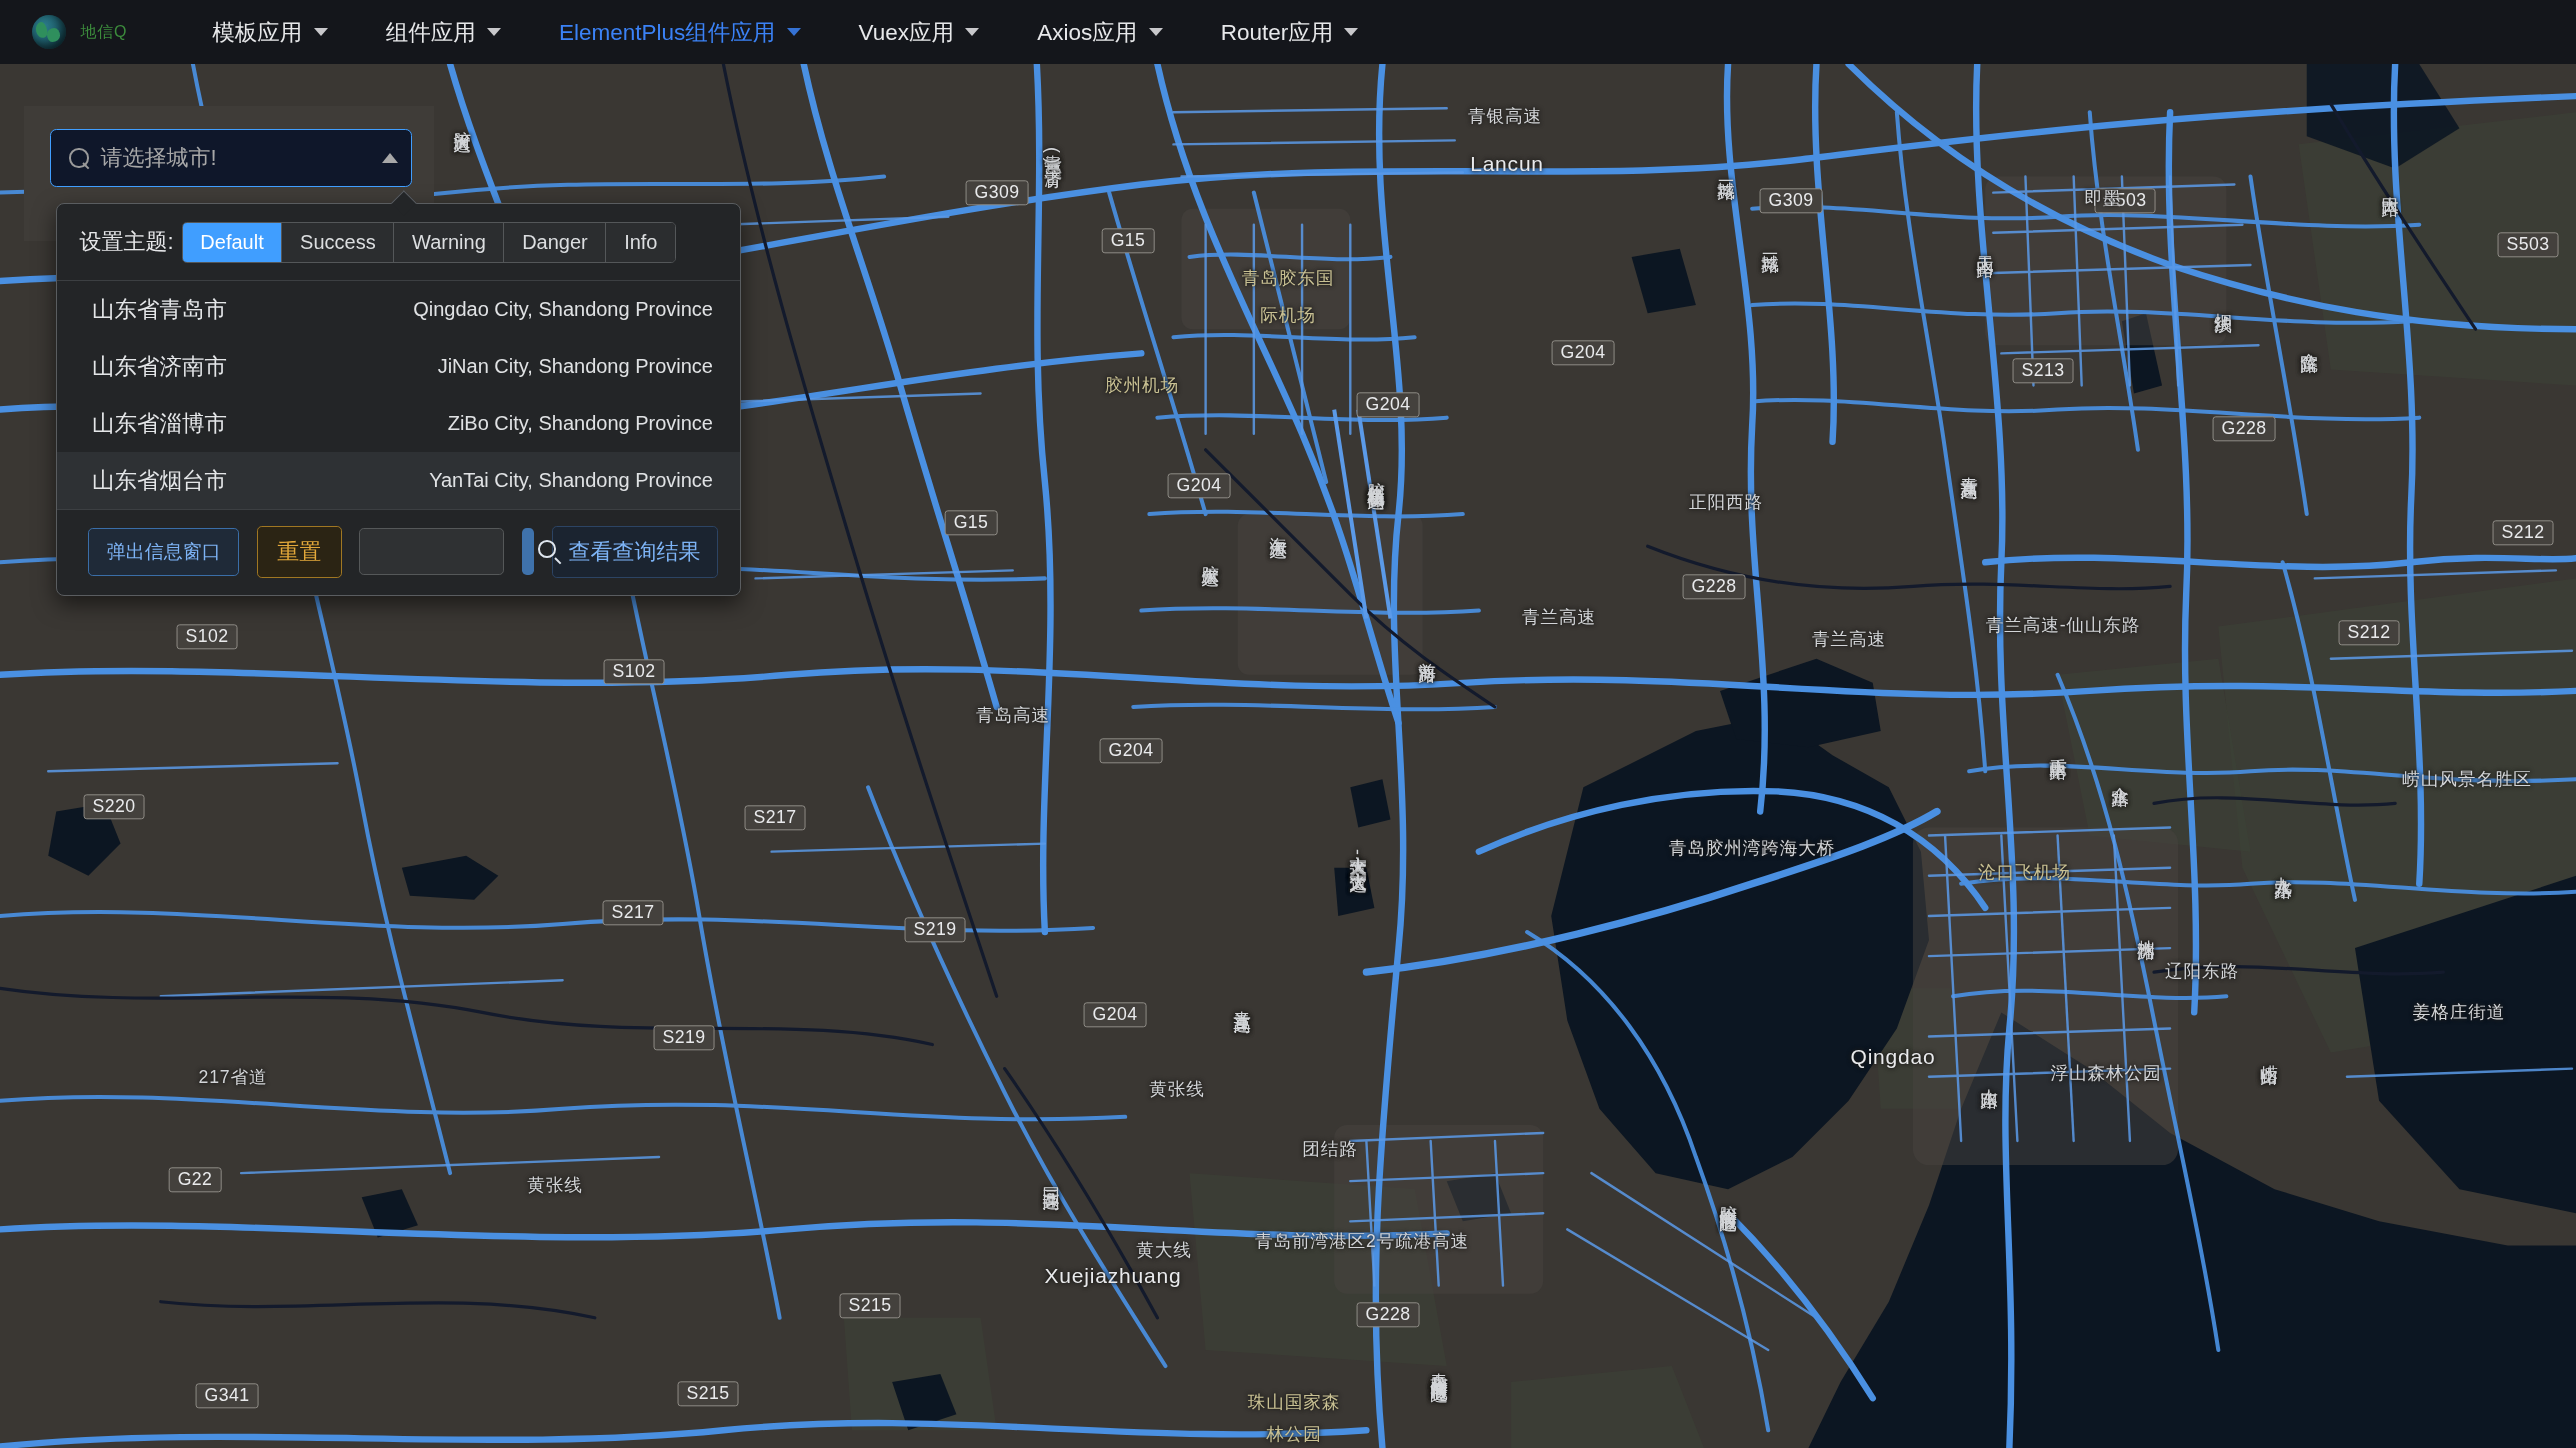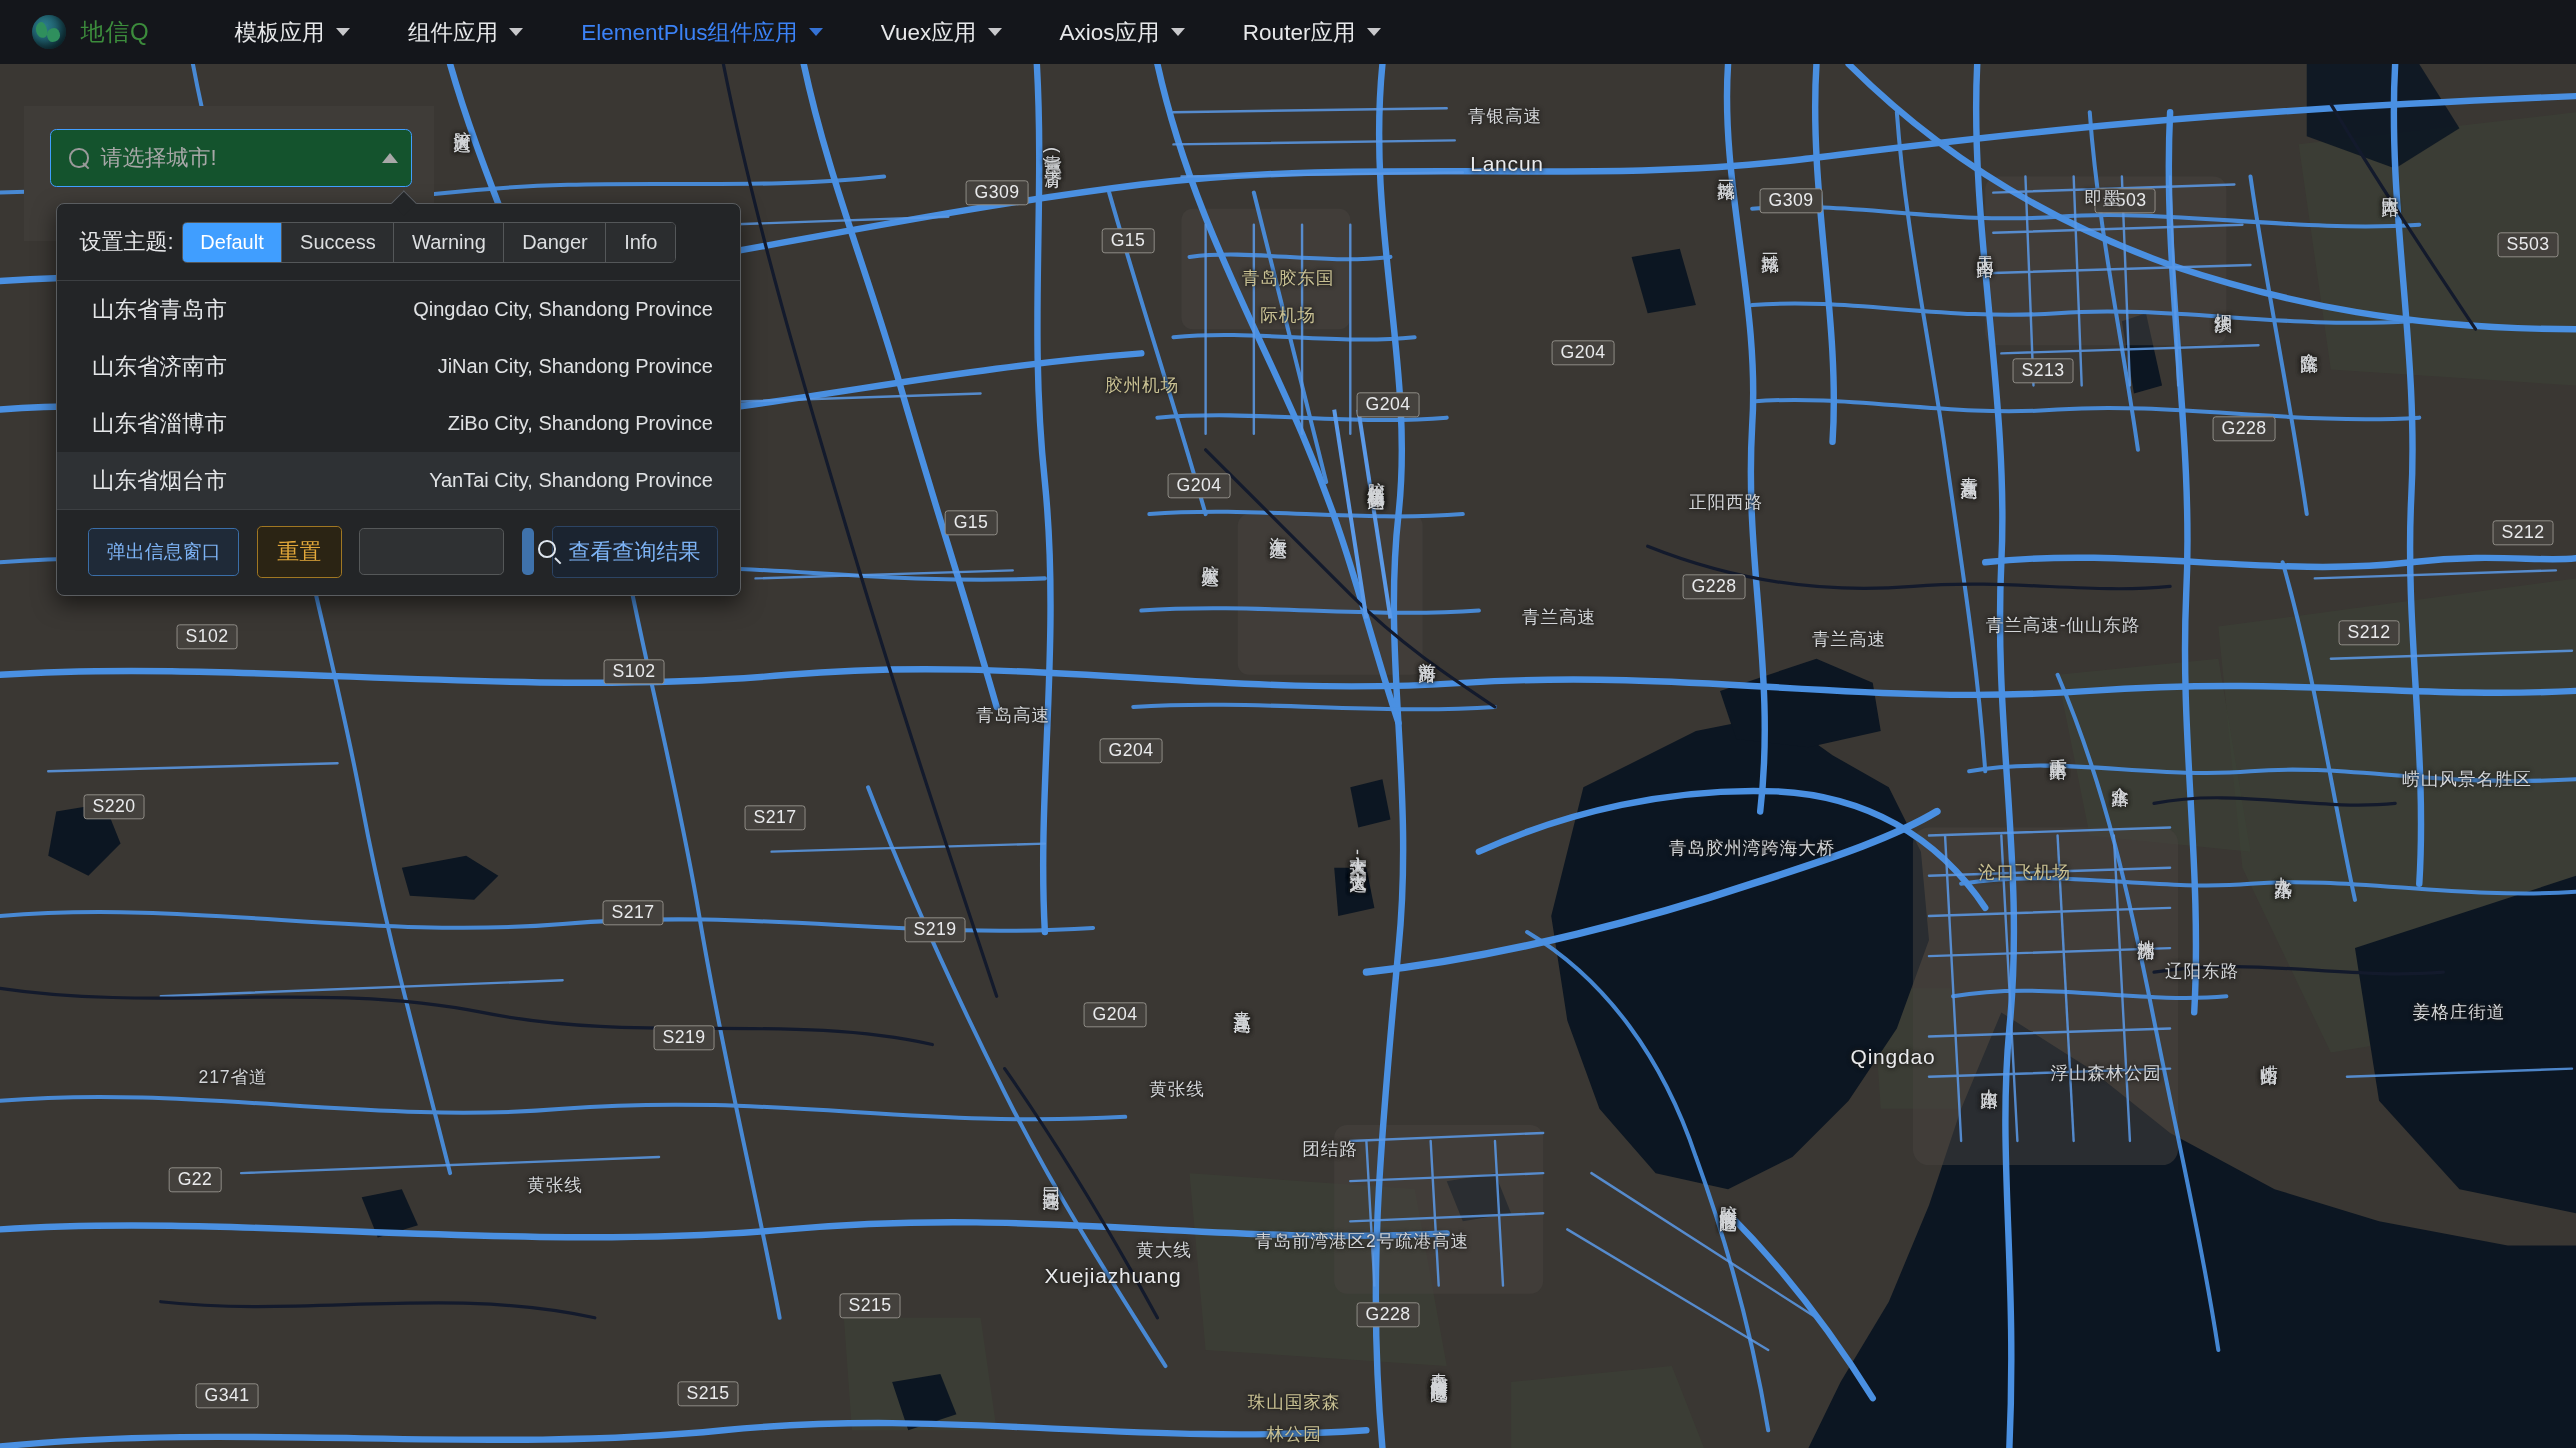--- a/index.html
+++ b/index.html
@@ -15,21 +15,21 @@
     background:#14161b;display:flex;align-items:center;z-index:60;}
   .brand{display:flex;align-items:center;gap:14.5px;margin-left:32px;margin-right:56px;
     cursor:pointer;}
   .globe{width:34px;height:34px;border-radius:50%;position:relative;overflow:hidden;
     background:radial-gradient(circle at 34% 32%, #2c7d8c 0%, #1f5f6d 45%, #113640 100%);
     box-shadow:inset -4px -4px 9.6px rgba(0,0,0,.55);}
   .globe::before{content:"";position:absolute;left:4px;top:7.2px;width:11.3px;height:16px;
     background:#2f8f5d;border-radius:60% 40% 45% 55%/50% 60% 40% 50%;transform:rotate(-12deg);}
   .globe::after{content:"";position:absolute;right:5.6px;top:13px;width:13px;height:13.7px;
     background:#2f8f5d;border-radius:55% 45% 60% 40%/45% 55% 45% 55%;}
-  .brand-text{color:#3c8c3c;font-size:24px;letter-spacing:0.8px;white-space:nowrap;}
+  .brand-text{color:#3c8c3c;font-size:16px;letter-spacing:0.8px;white-space:nowrap;}
 
   .nav-items{display:flex;align-items:center;gap:0;}
   .nav-item{display:flex;align-items:center;gap:11.3px;padding:0 29px;height:64px;
     color:#e7e8ea;font-size:22.5px;white-space:nowrap;cursor:pointer;}
   .nav-item.active{color:#3b82f6;}
   .caret{display:inline-block;width:0;height:0;border-left:7.2px solid transparent;
     border-right:7.2px solid transparent;border-top:8.8px solid currentColor;opacity:.85;}
 
   
   #map{position:absolute;left:0;top:64px;width:2576px;height:1384px;
@@ -44,21 +44,21 @@
     color:#d3d5d8;font-size:17.7px;white-space:nowrap;
     text-shadow:0 0 3.2px #1b1a18,0 0 5.6px #1b1a18;letter-spacing:0.8px;}
   .mlabel.vert{writing-mode:vertical-rl;letter-spacing:1.6px;}
   .mlabel.poi{color:#c9c193;}
   .mlabel.city{color:#e9eaec;font-size:21px;}
 
   
   #select-card{position:absolute;left:24px;top:106px;width:410px;height:135px;
     background:#3f3c38;z-index:40;}
   #city-select{position:absolute;left:50px;top:129px;width:362px;height:58px;
-    background:#14532d;border:1.6px solid #409eff;border-radius:6.4px;
+    background:#0f172a;border:1.6px solid #409eff;border-radius:6.4px;
     display:flex;align-items:center;padding:0 13px 0 16px;z-index:50;cursor:pointer;}
   #city-select .sicon{width:24px;height:24px;flex:0 0 24px;margin-right:9.6px;
     position:relative;}
   #city-select .sicon::before{content:"";position:absolute;left:2.4px;top:2.4px;
     width:15.3px;height:15.3px;border:2px solid #9a9a9a;border-radius:50%;}
   #city-select .sicon::after{content:"";position:absolute;left:16px;top:16px;width:8px;
     height:2px;background:#9a9a9a;transform:rotate(45deg);transform-origin:left center;}
   #city-select .ph{flex:1;color:#a8a8a8;font-size:22px;white-space:nowrap;}
   #city-select .chev{width:0;height:0;border-left:8.8px solid transparent;
     border-right:8.8px solid transparent;border-bottom:10.4px solid #a8a8a8;margin-left:8px;}

